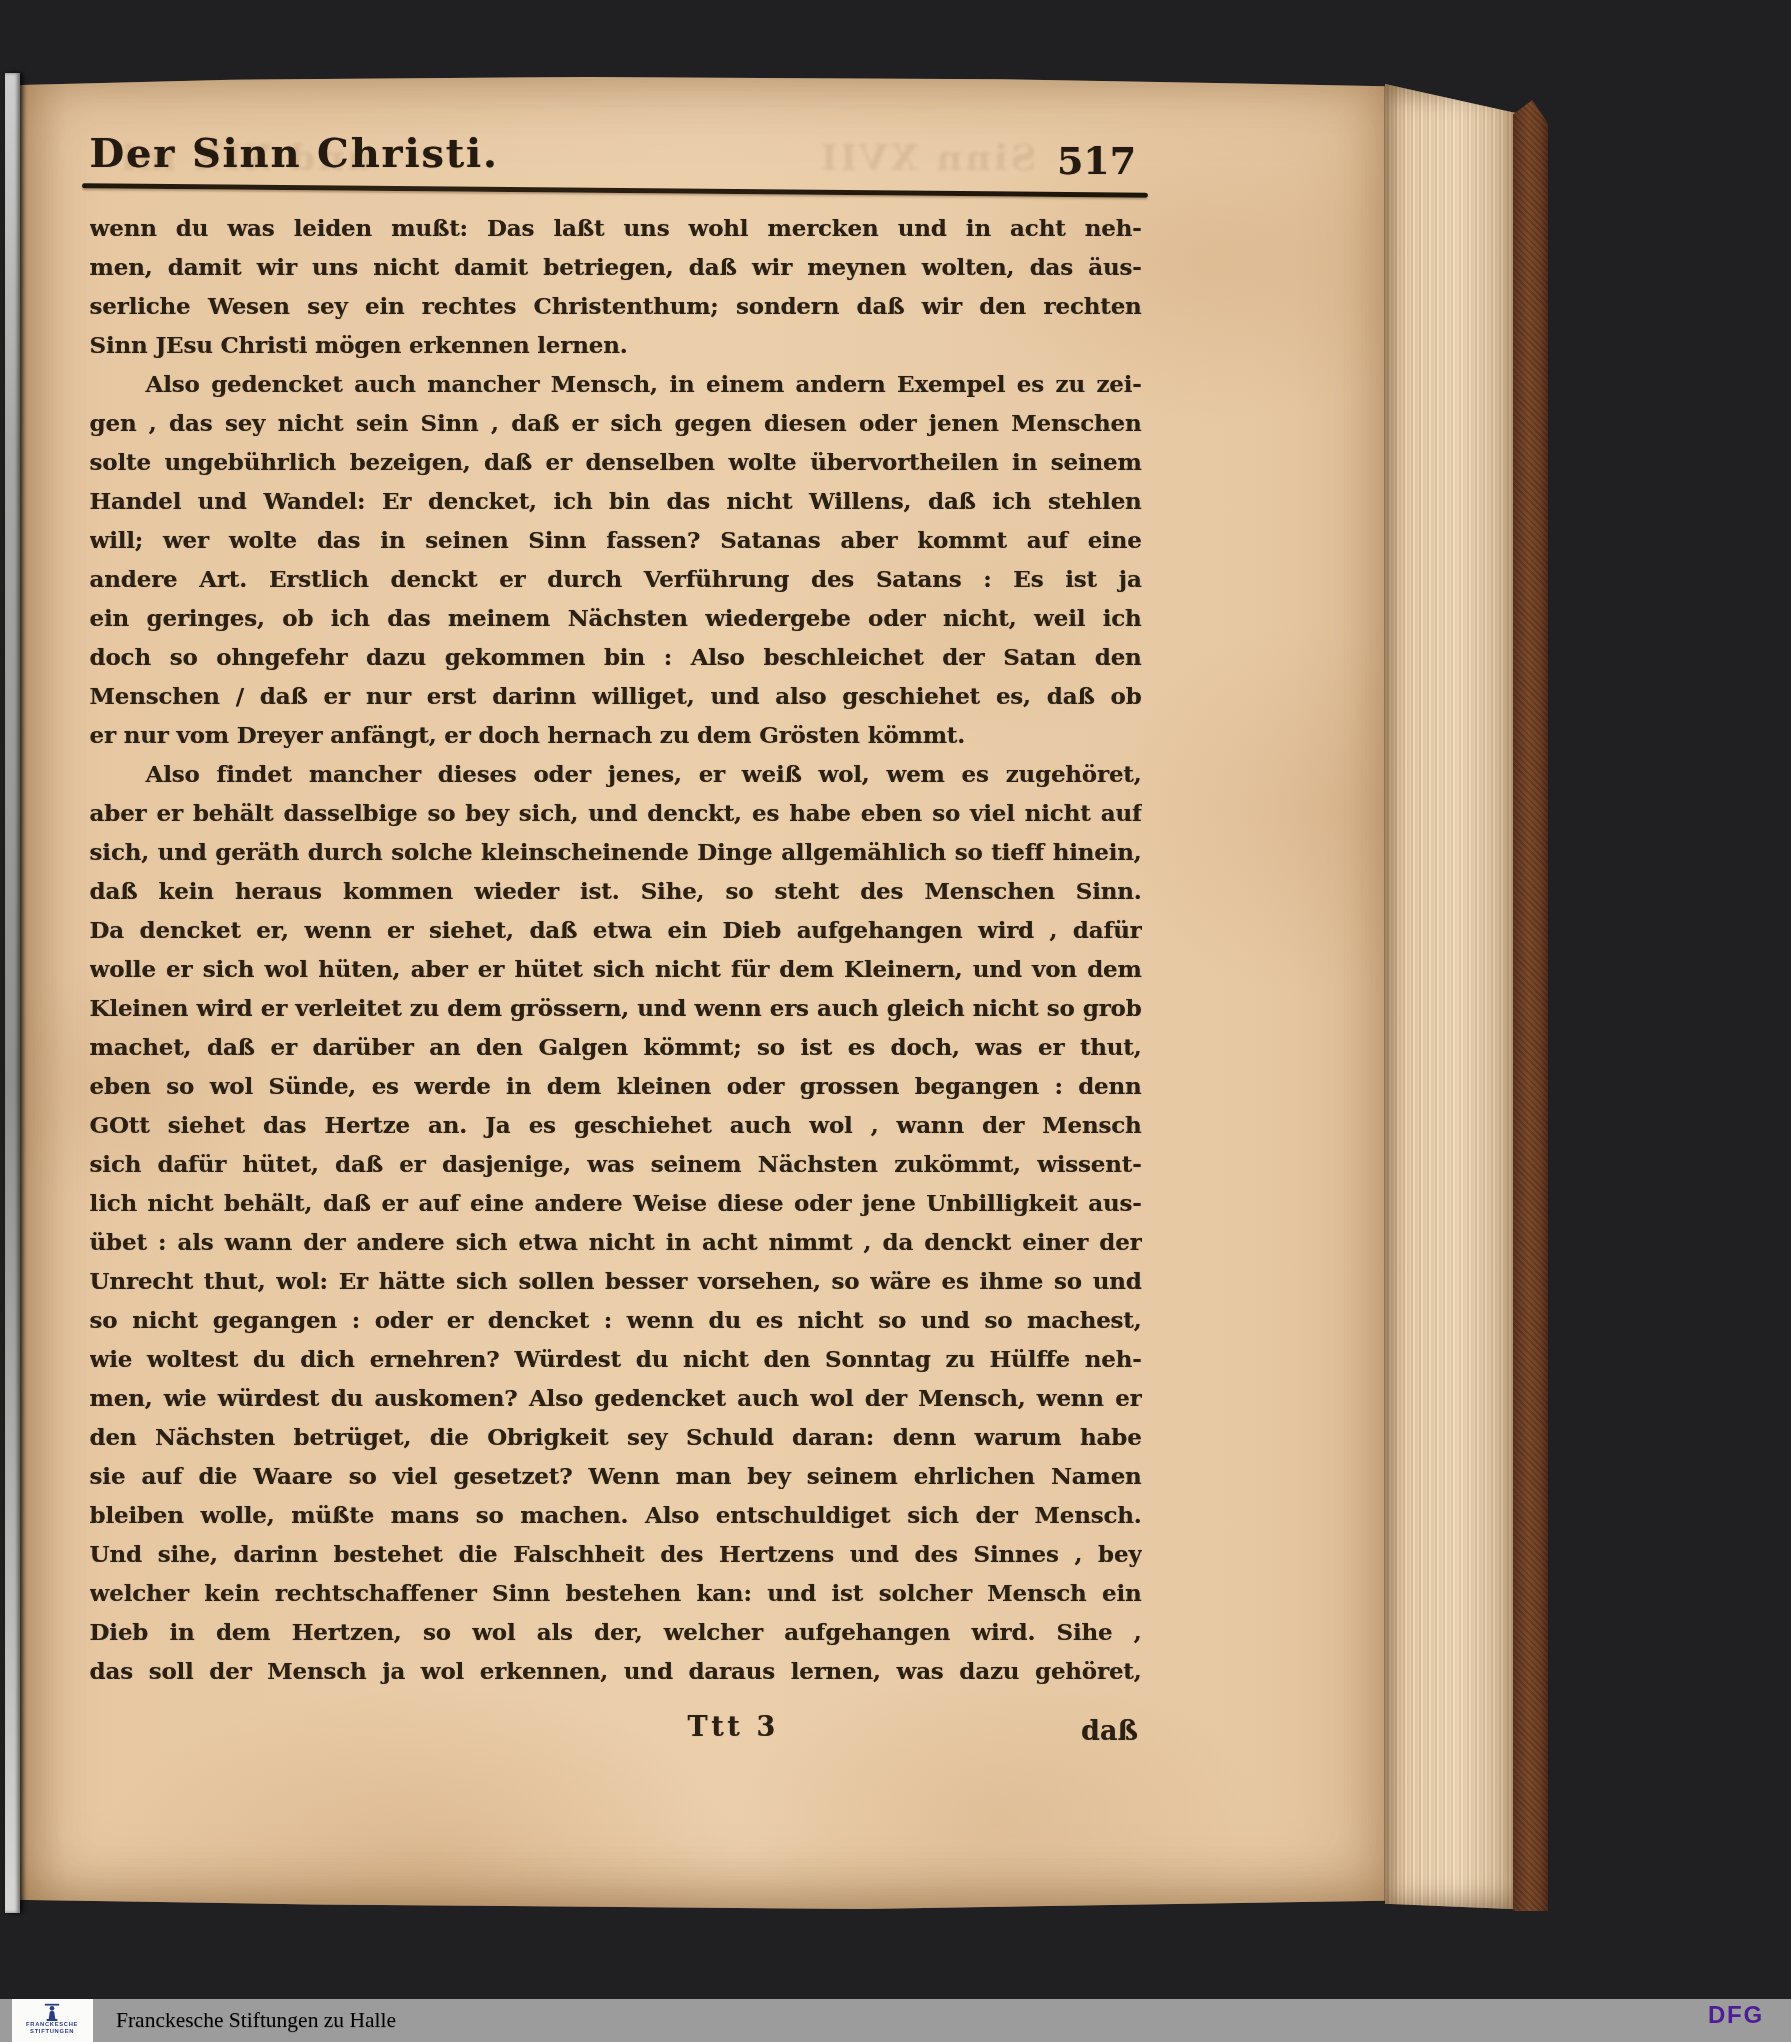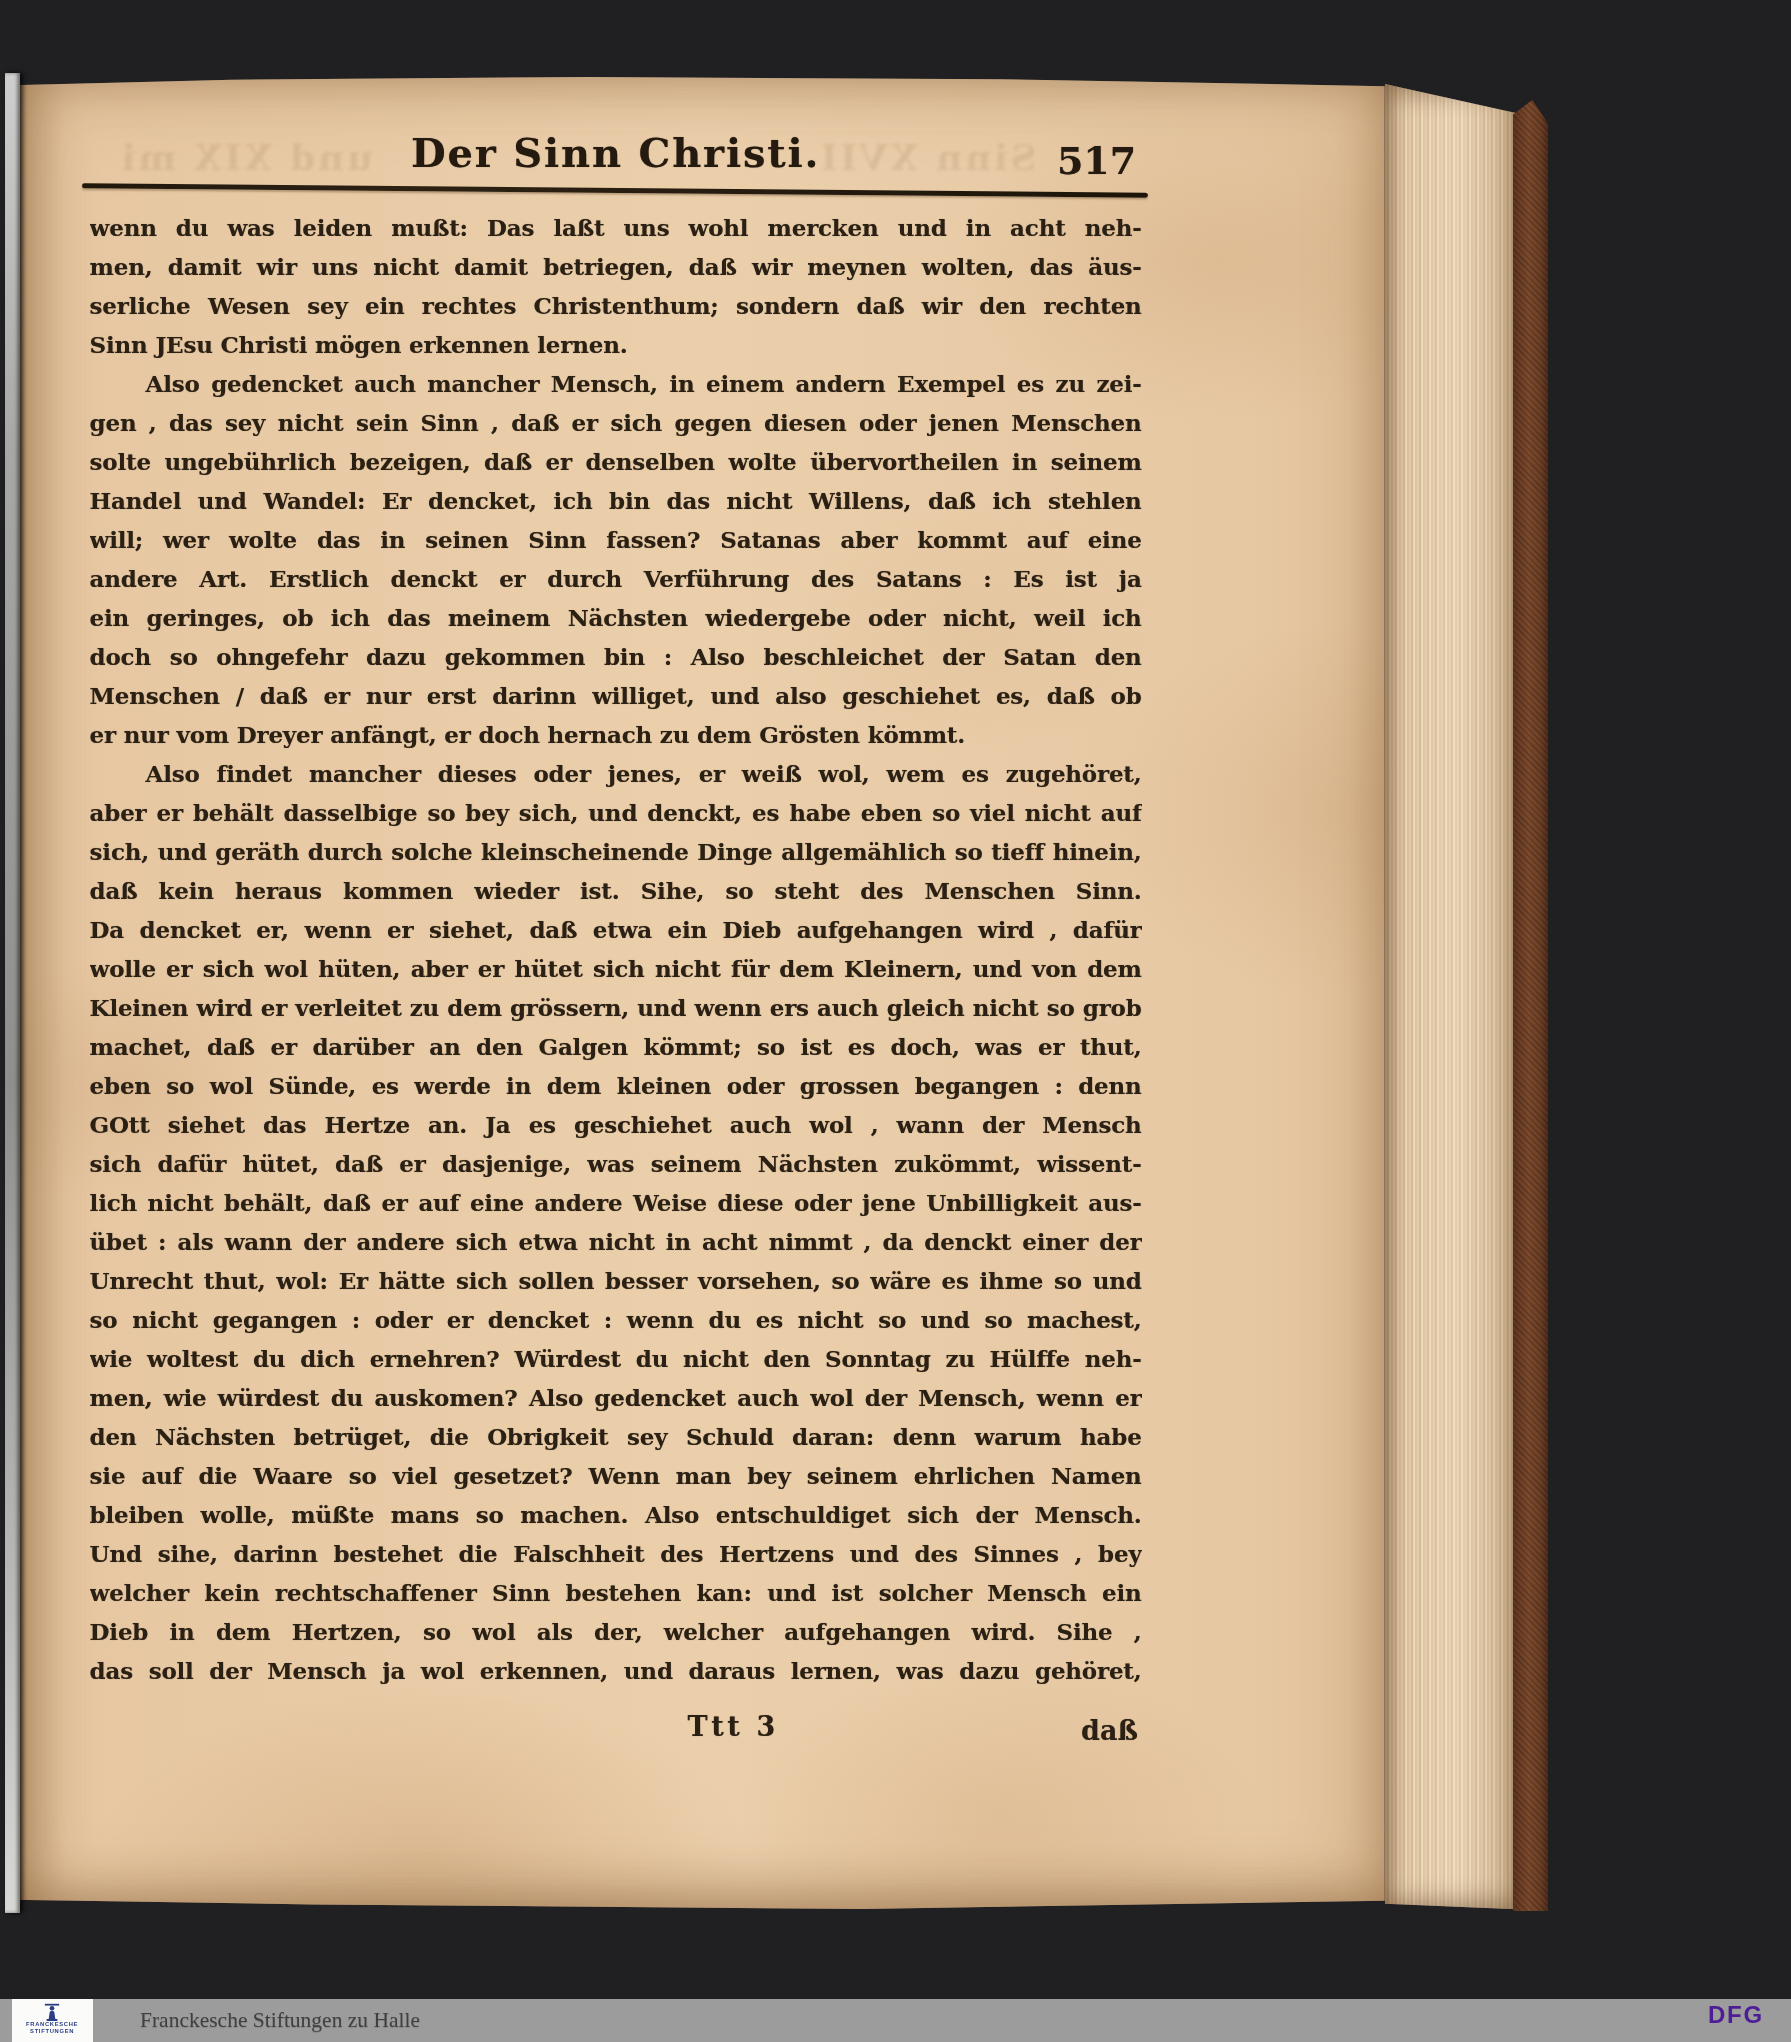--- a/index.html
+++ b/index.html
@@ -33,21 +33,21 @@
     position:absolute;font-weight:bold;color:#7a5a35;opacity:.13;
     filter:blur(1.8px);transform:scaleX(-1);
     font-size:36px;letter-spacing:2.7px;pointer-events:none;
   }
   .ghost-left{left:107px;top:59px;}
   .ghost-right{left:806px;top:59px;}
 
   
   .header{
     position:absolute;left:78px;top:52px;width:1052px;height:56px;
-    text-align:center;color:#241a0f;
+    color:#241a0f;
   }
   .title{
     font-size:40px;font-weight:bold;letter-spacing:1.8px;
     text-shadow:0 0 0.9px rgba(40,24,8,.55);
   }
   .pagenum{
     position:absolute;right:5.4px;top:9px;font-size:38px;font-weight:bold;
     color:#241a0f;text-shadow:0 0 0.9px rgba(40,24,8,.5);
   }
   .rule{
@@ -115,23 +115,22 @@
     position:absolute;left:11.6px;top:0;width:81px;height:44px;background:#fbfbfa;
     display:flex;flex-direction:column;align-items:center;justify-content:flex-start;
   }
   .logo-icon{margin-top:2.7px;width:18px;height:19.7px;position:relative;}
   .logo-icon svg{display:block;}
   .logo-text1,.logo-text2{
     font-size:5.8px;line-height:6.3px;letter-spacing:0.7px;color:#2a3f85;font-weight:bold;
   }
   .inst{
     position:absolute;left:116px;top:9px;
-    font-family:"Liberation Serif",serif;font-size:21.5px;color:#404040;
+    font-family:"Liberation Serif",serif;font-size:21.5px;color:#000000;
     text-shadow:0 0.9px 0.9px rgba(0,0,0,.15);
-    margin-left:24px;
   }
   .dfg{
     position:absolute;right:27px;top:2px;
     font-size:24px;font-weight:bold;letter-spacing:1.8px;color:#4c1d95;
   }
 </style>
 </head>
 <body>
 
 <div class="stage">

